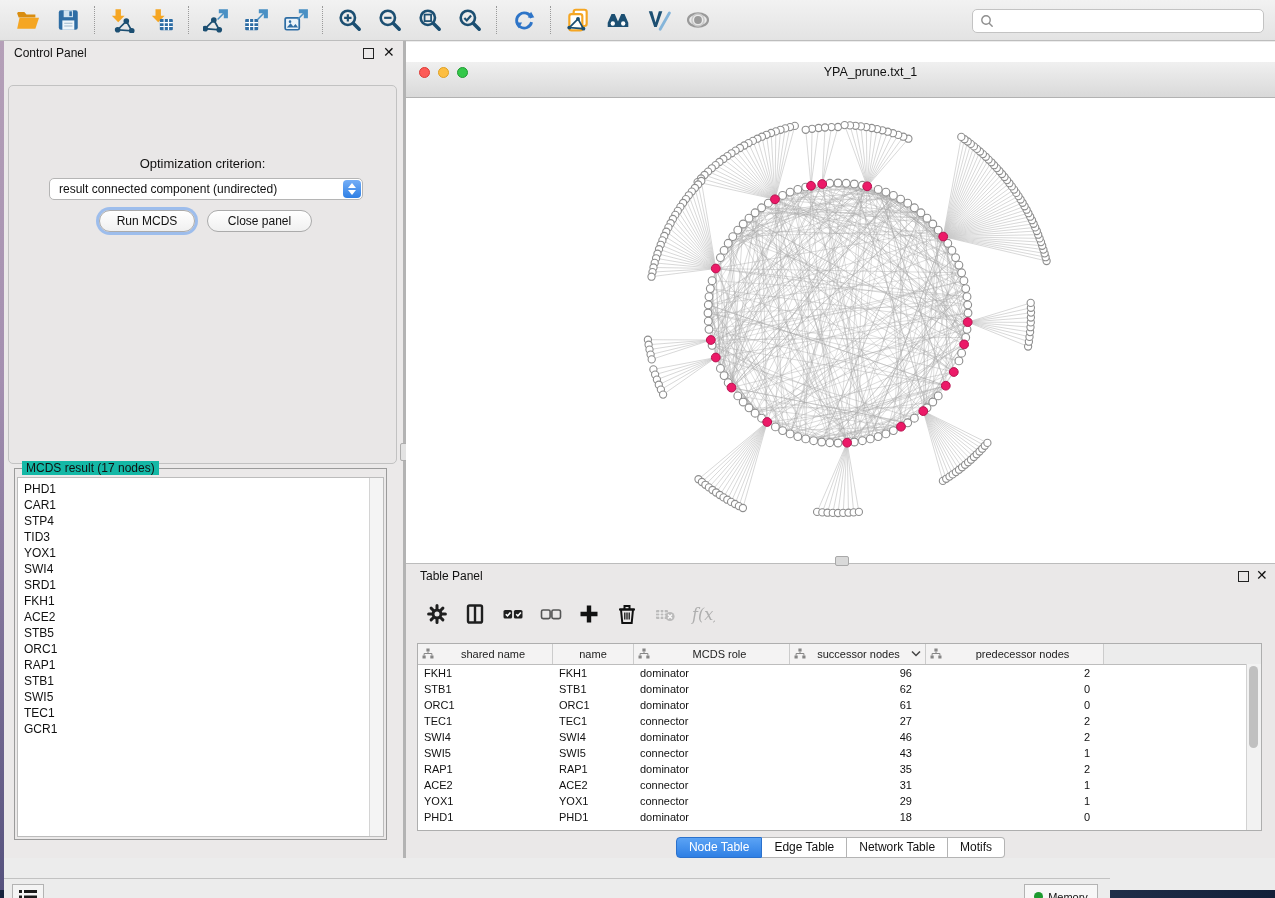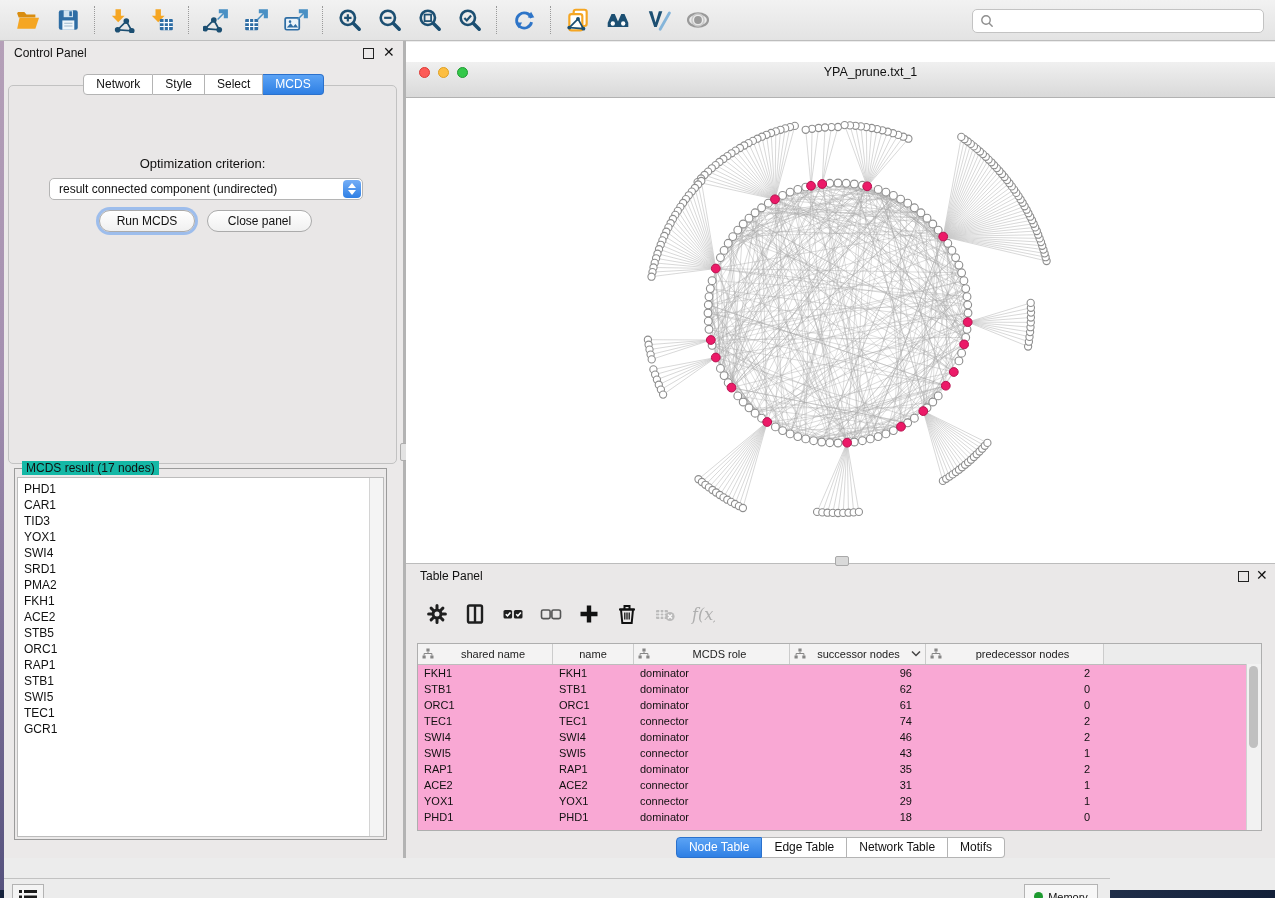--- a/index.html
+++ b/index.html
@@ -64,21 +64,21 @@
   #light-green{left:51px;background:#34c84a;border:1px solid #1f9a33;}
   #net-title{position:absolute;left:60px;right:0;top:3px;text-align:center;font-size:12.5px;color:#111;}
   #net-canvas{position:absolute;left:0;top:20px;width:869px;height:501px;}
   
   #h-handle{left:835px;top:556px;width:12px;height:8px;background:#d9d9d9;border:1px solid #a9a9a9;border-radius:2px;z-index:4;}
   #table-panel{left:406px;top:563px;width:869px;height:295px;background:#eae8e8;border-top:1px solid #bcbcbc;box-sizing:border-box;}
   #tp-float{left:832px;} #tp-close{left:850px;}
   #tp-toolbar{position:absolute;left:12px;top:31px;height:38px;display:flex;align-items:center;}
   .tp-btn{width:38px;height:34px;display:flex;align-items:center;justify-content:center;}
   .tp-btn svg{width:24px;height:24px;}
-  #tp-table{position:absolute;left:11px;top:79px;width:845px;height:188px;background:#f9a8d4;border:1px solid #aeaeae;box-sizing:border-box;}
+  #tp-table{position:absolute;left:11px;top:79px;width:845px;height:188px;background:#ffffff;border:1px solid #aeaeae;box-sizing:border-box;}
   #tp-header{display:flex;height:20px;background:#f4f3f3;border-bottom:1px solid #bdbdbd;font-size:11px;color:#222;}
   .th{display:flex;align-items:center;border-right:1px solid #cccccc;box-sizing:border-box;position:relative;}
   .th .lbl{flex:1;text-align:center;}
   .th svg.tree{width:12px;height:12px;margin-left:4px;}
   .th svg.chev{width:10px;height:8px;margin-right:4px;}
   .th-filler{flex:1;background:#ececec;border-right:none;}
   #tp-body{position:relative;font-size:11px;color:#111;}
   .tr{display:flex;height:16px;line-height:16px;}
   .td{box-sizing:border-box;padding:0 6px;overflow:hidden;white-space:nowrap;}
   .td.num{text-align:right;padding-right:14px;}
@@ -241,26 +241,20 @@
     <input placeholder="" style="">
   </div>
 </div>
 
 <div class="abs" id="control-panel">
   <div class="panel-head">
     <span class="panel-title">Control Panel</span>
     <span class="win-float" id="cp-float"></span>
     <span class="win-close" id="cp-close">✕</span>
   </div>
-  <div id="cp-tabs">
-      <div class="tab">Network</div>
-      <div class="tab">Style</div>
-      <div class="tab">Select</div>
-      <div class="tab sel">MCDS</div>
-    </div>
   <div id="cp-card">
     <div id="opt-label">Optimization criterion:</div>
     <div id="opt-select">
       <span>result connected component (undirected)</span>
       <span id="opt-stepper">
         <svg viewBox="0 0 8 5">
             <path d="M0 5l4-5 4 5z" fill="#fff"></path>
           </svg>
         <svg viewBox="0 0 8 5">
             <path d="M0 0l4 5 4-5z" fill="#fff"></path>
@@ -269,25 +263,25 @@
     </div>
     <div class="btn" id="run-btn">Run MCDS</div>
     <div class="btn" id="close-btn">Close panel</div>
   </div>
   <div id="result-box">
     <span id="result-label">MCDS result (17 nodes)</span>
     <div id="result-list">
       <div id="result-items">
           <div>PHD1</div>
           <div>CAR1</div>
+          <div>STP4</div>
           <div>TID3</div>
           <div>YOX1</div>
           <div>SWI4</div>
           <div>SRD1</div>
-          <div>PMA2</div>
           <div>FKH1</div>
           <div>ACE2</div>
           <div>STB5</div>
           <div>ORC1</div>
           <div>RAP1</div>
           <div>STB1</div>
           <div>SWI5</div>
           <div>TEC1</div>
           <div>GCR1</div>
         </div>
@@ -1270,21 +1264,21 @@
           <div class="td" style="flex: 0 0 135px; width: 135px;">ORC1</div>
           <div class="td" style="flex: 0 0 81px; width: 81px;">ORC1</div>
           <div class="td" style="flex: 0 0 156px; width: 156px;">dominator</div>
           <div class="td num" style="flex: 0 0 136px; width: 136px;">61</div>
           <div class="td num" style="flex: 0 0 178px; width: 178px;">0</div>
         </div>
         <div class="tr">
           <div class="td" style="flex: 0 0 135px; width: 135px;">TEC1</div>
           <div class="td" style="flex: 0 0 81px; width: 81px;">TEC1</div>
           <div class="td" style="flex: 0 0 156px; width: 156px;">connector</div>
-          <div class="td num" style="flex: 0 0 136px; width: 136px;">74</div>
+          <div class="td num" style="flex: 0 0 136px; width: 136px;">27</div>
           <div class="td num" style="flex: 0 0 178px; width: 178px;">2</div>
         </div>
         <div class="tr">
           <div class="td" style="flex: 0 0 135px; width: 135px;">SWI4</div>
           <div class="td" style="flex: 0 0 81px; width: 81px;">SWI4</div>
           <div class="td" style="flex: 0 0 156px; width: 156px;">dominator</div>
           <div class="td num" style="flex: 0 0 136px; width: 136px;">46</div>
           <div class="td num" style="flex: 0 0 178px; width: 178px;">2</div>
         </div>
         <div class="tr">

